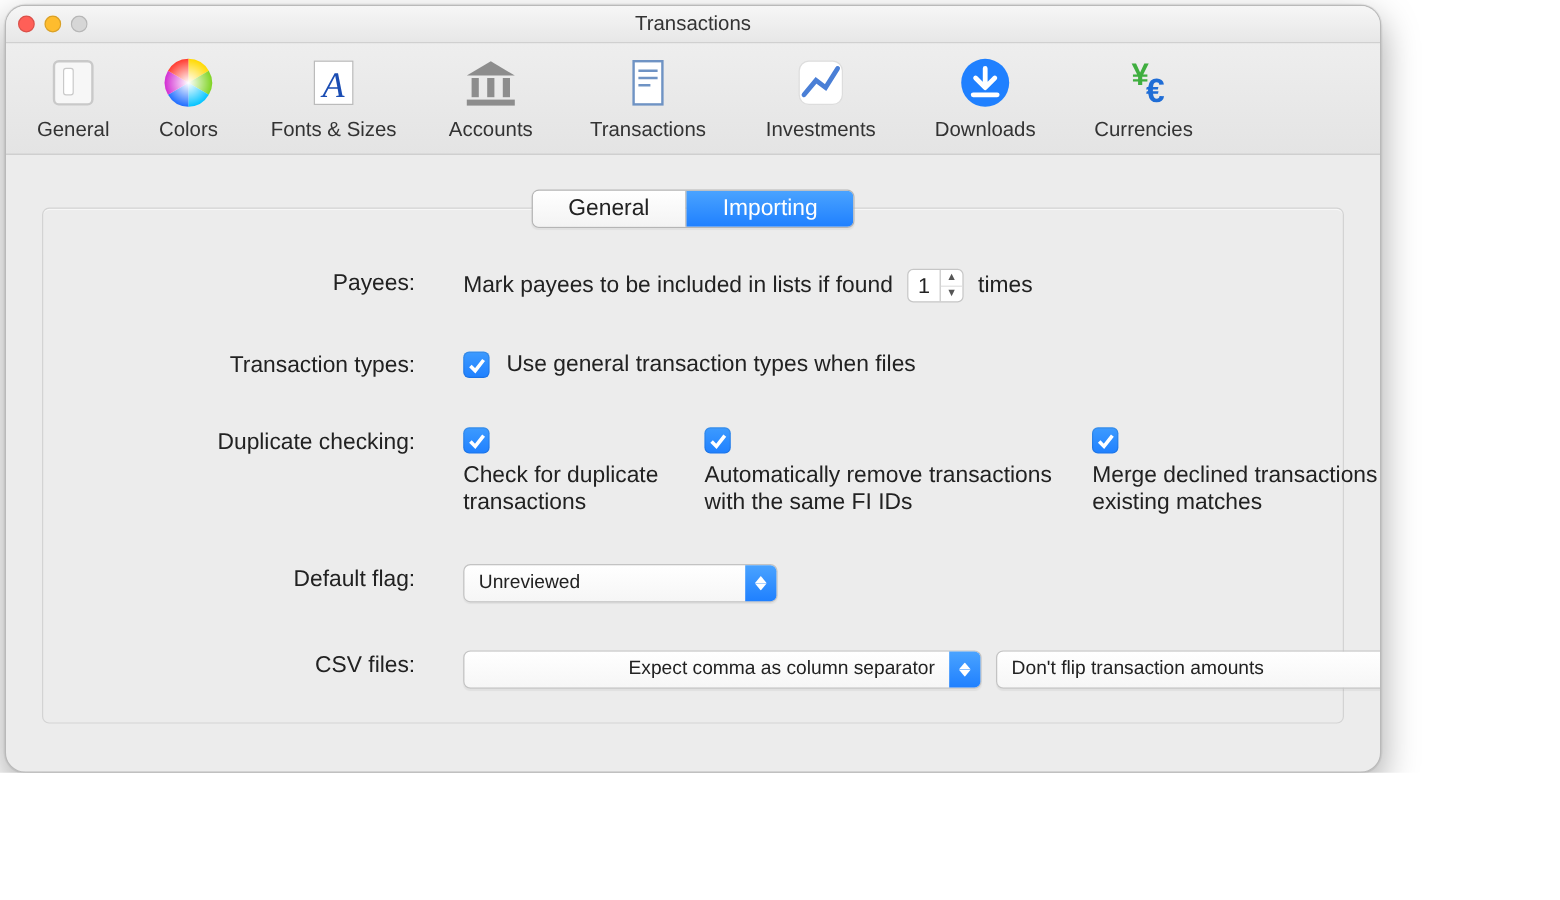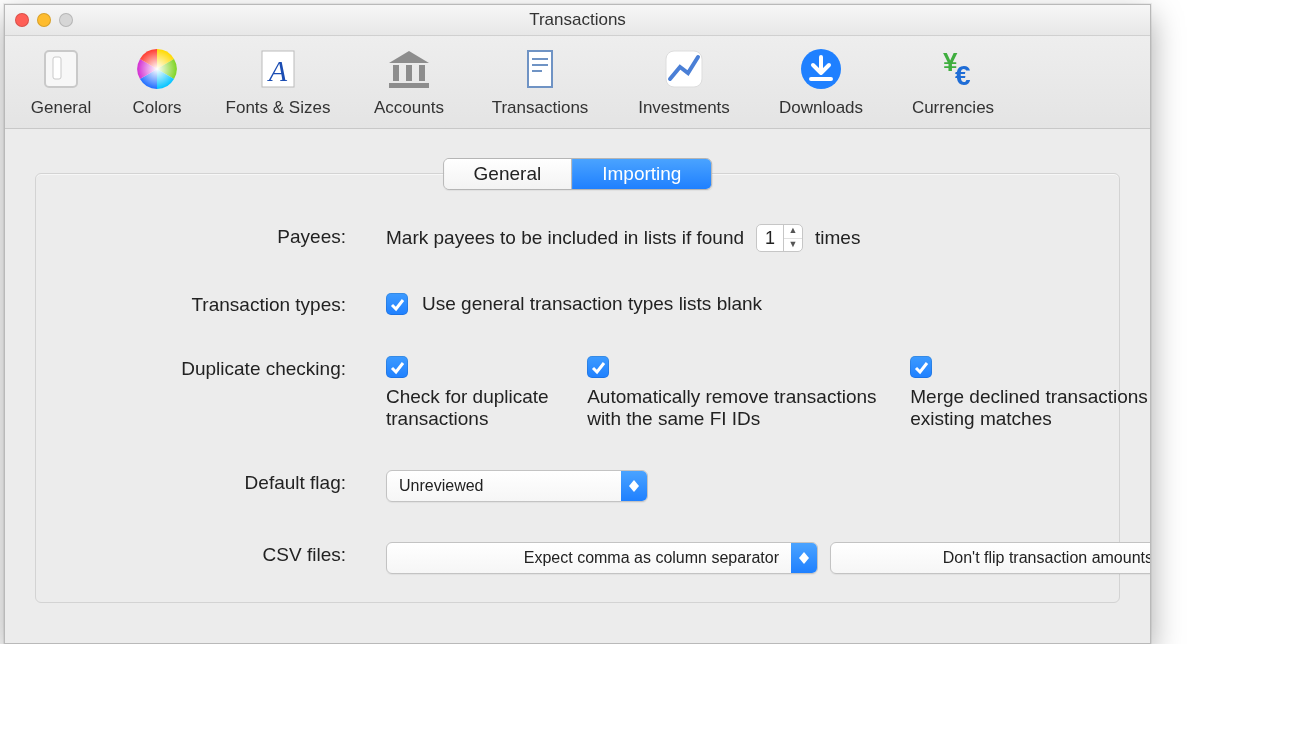--- a/index.html
+++ b/index.html
@@ -8,21 +8,21 @@
     background: #ffffff;
     font-family: -apple-system, "Helvetica Neue", Helvetica, Arial, sans-serif;
     font-size: 17px;
     color: #222;
   }
   .window {
     width: 1145px;
     margin: 4px 0 0 4px;
     background: #ececec;
     border: 1px solid #b9b9b9;
-    border-radius: 0;
+    border-radius: 17px;
     box-shadow: 0 12px 30px rgba(0,0,0,0.35), 0 0 0 1px rgba(0,0,0,0.05);
     overflow: hidden;
   }
   .titlebar {
     position: relative;
     height: 30px;
     background: linear-gradient(#f6f6f6, #e7e7e7);
     border-bottom: 1px solid #d0d0d0;
     text-align: center;
     line-height: 30px;
@@ -307,21 +307,21 @@
           <span>times</span>
         </div>
 
         <div class="lbl">Transaction types:</div>
         <div class="val">
           <span class="chk">
               <svg viewBox="0 0 16 16">
                 <polyline points="3,9 7,13 14,4"></polyline>
               </svg>
             </span>
-          <span>Use general transaction types lists blank</span>
+          <span>Use general transaction types when files</span>
         </div>
 
         <div class="lbl">Duplicate checking:</div>
         <div class="stack">
           <div class="val">
             <span class="chk">
                 <svg viewBox="0 0 16 16">
                   <polyline points="3,9 7,13 14,4"></polyline>
                 </svg>
               </span>
@@ -366,21 +366,21 @@
             <span class="sel-txt">Expect comma as column separator</span>
             <span class="sel-btn">
               <svg viewBox="0 0 10 6">
                   <polygon points="5,0 10,6 0,6"></polygon>
                 </svg>
               <svg viewBox="0 0 10 6">
                   <polygon points="0,0 10,0 5,6"></polygon>
                 </svg>
             </span>
           </span>
-          <span class="select" style="width:360px;justify-content:flex-end">
+          <span class="select" style="width:360px;justify-content:space-between">
             <span class="sel-txt">Don't flip transaction amounts</span>
             <span class="sel-btn">
               <svg viewBox="0 0 10 6">
                   <polygon points="5,0 10,6 0,6"></polygon>
                 </svg>
               <svg viewBox="0 0 10 6">
                   <polygon points="0,0 10,0 5,6"></polygon>
                 </svg>
             </span>
           </span>

